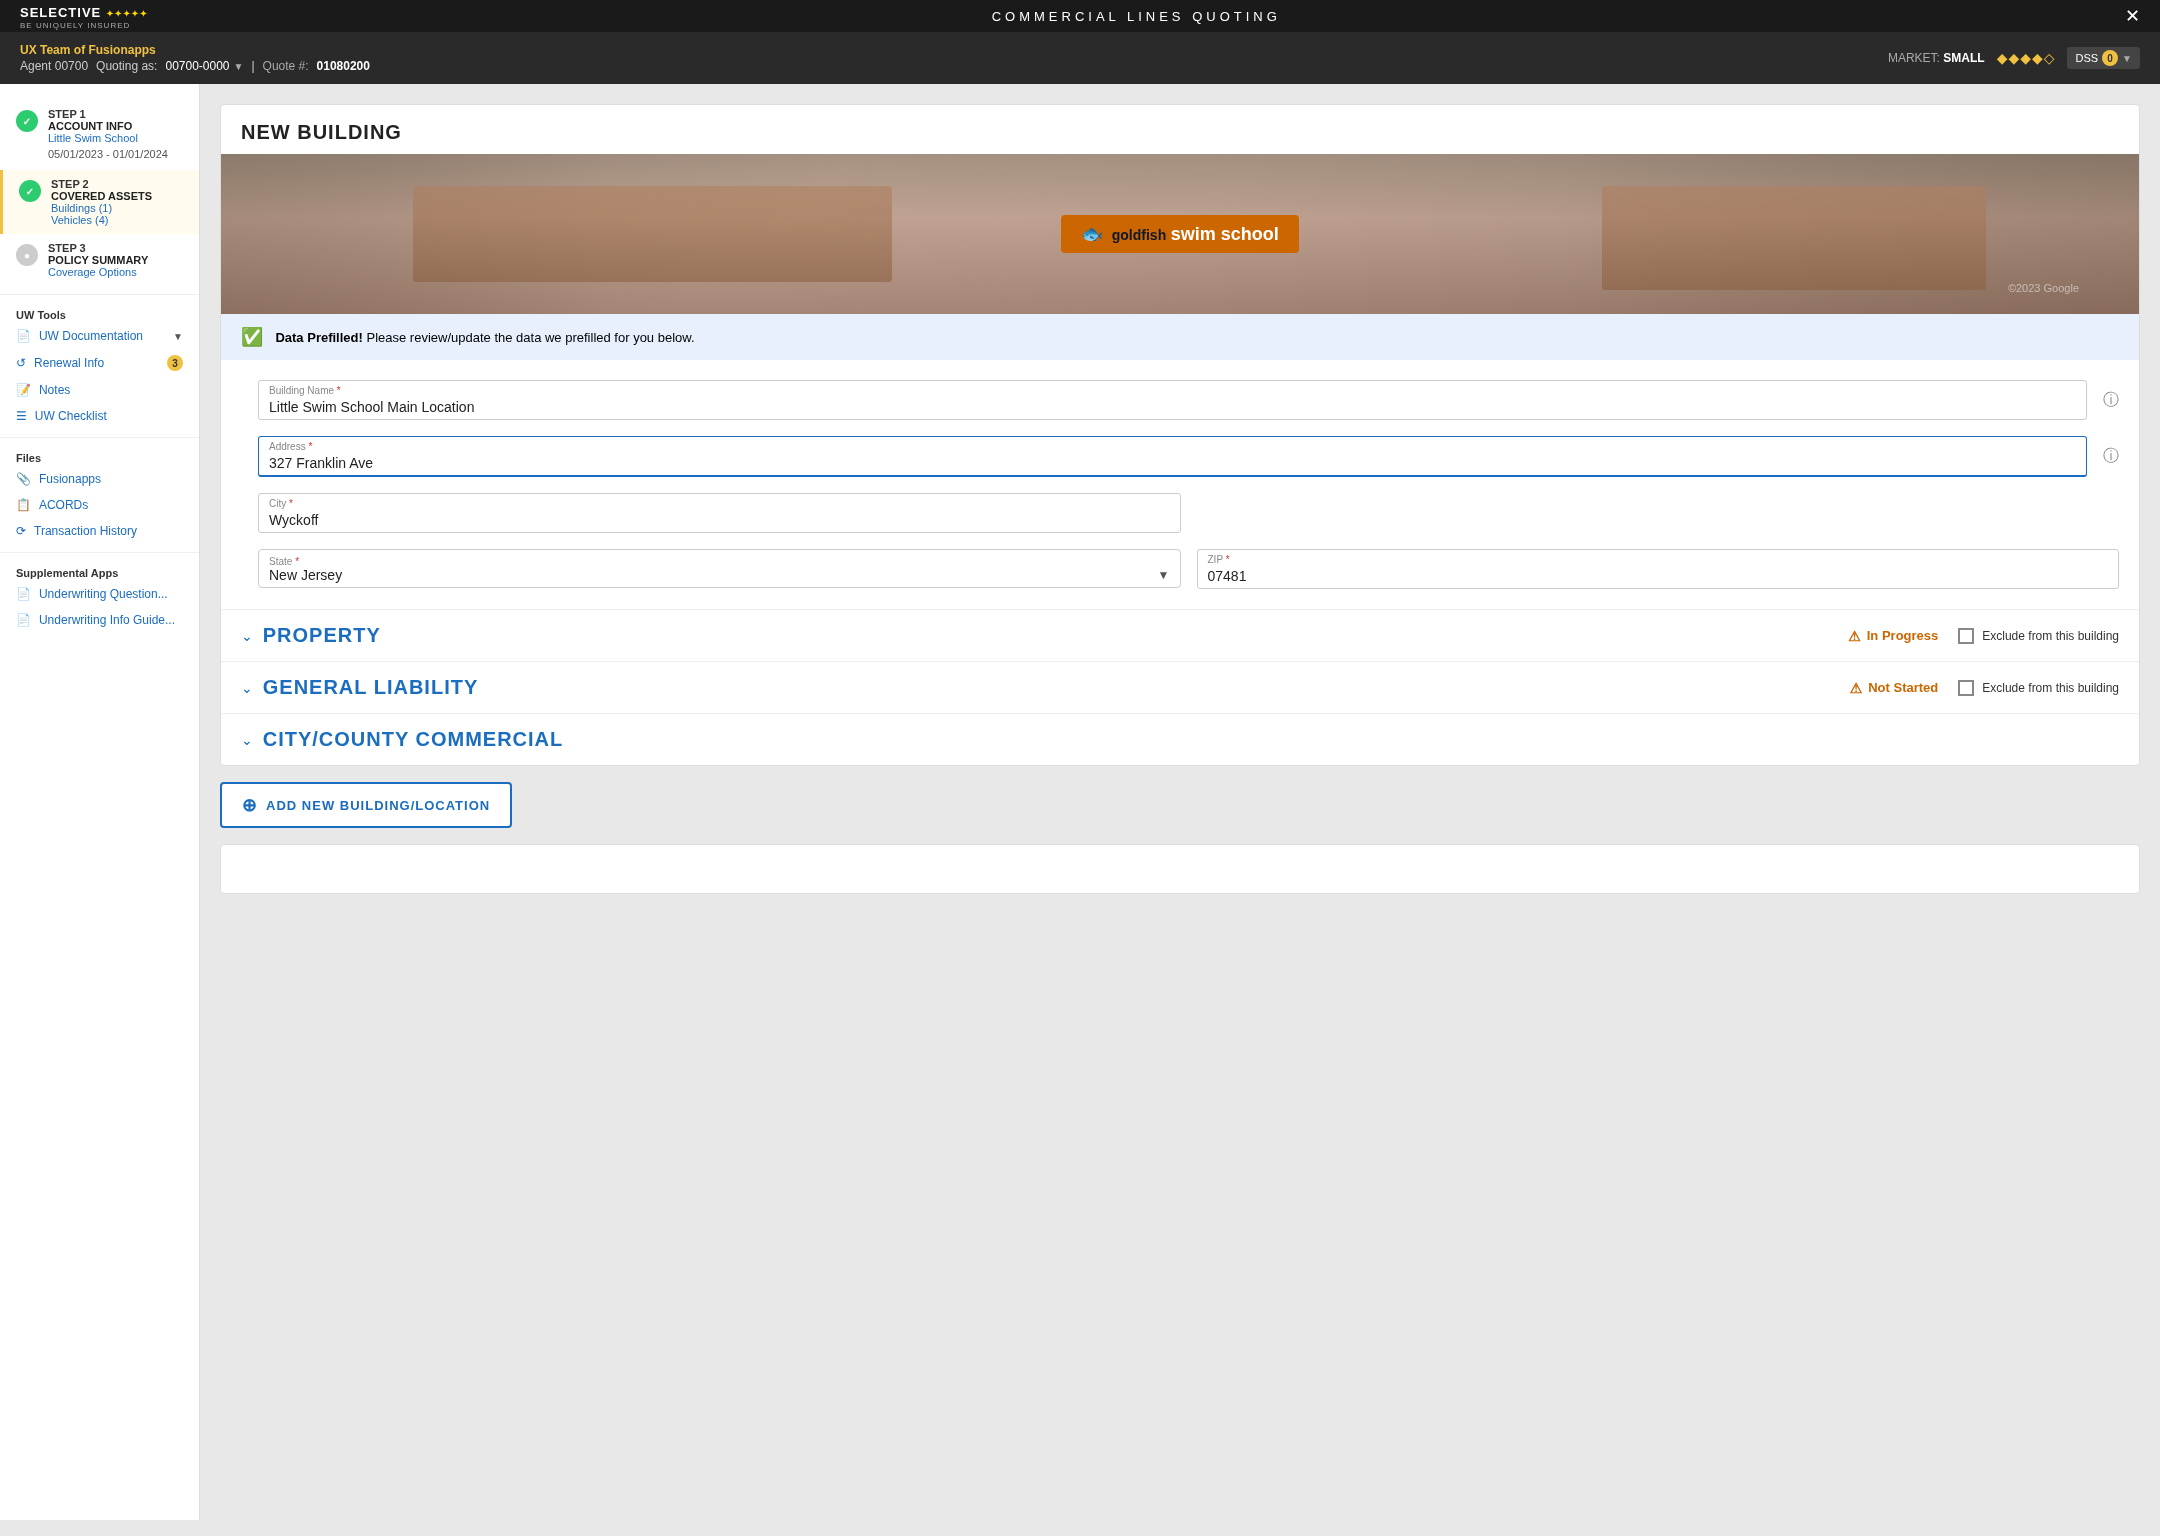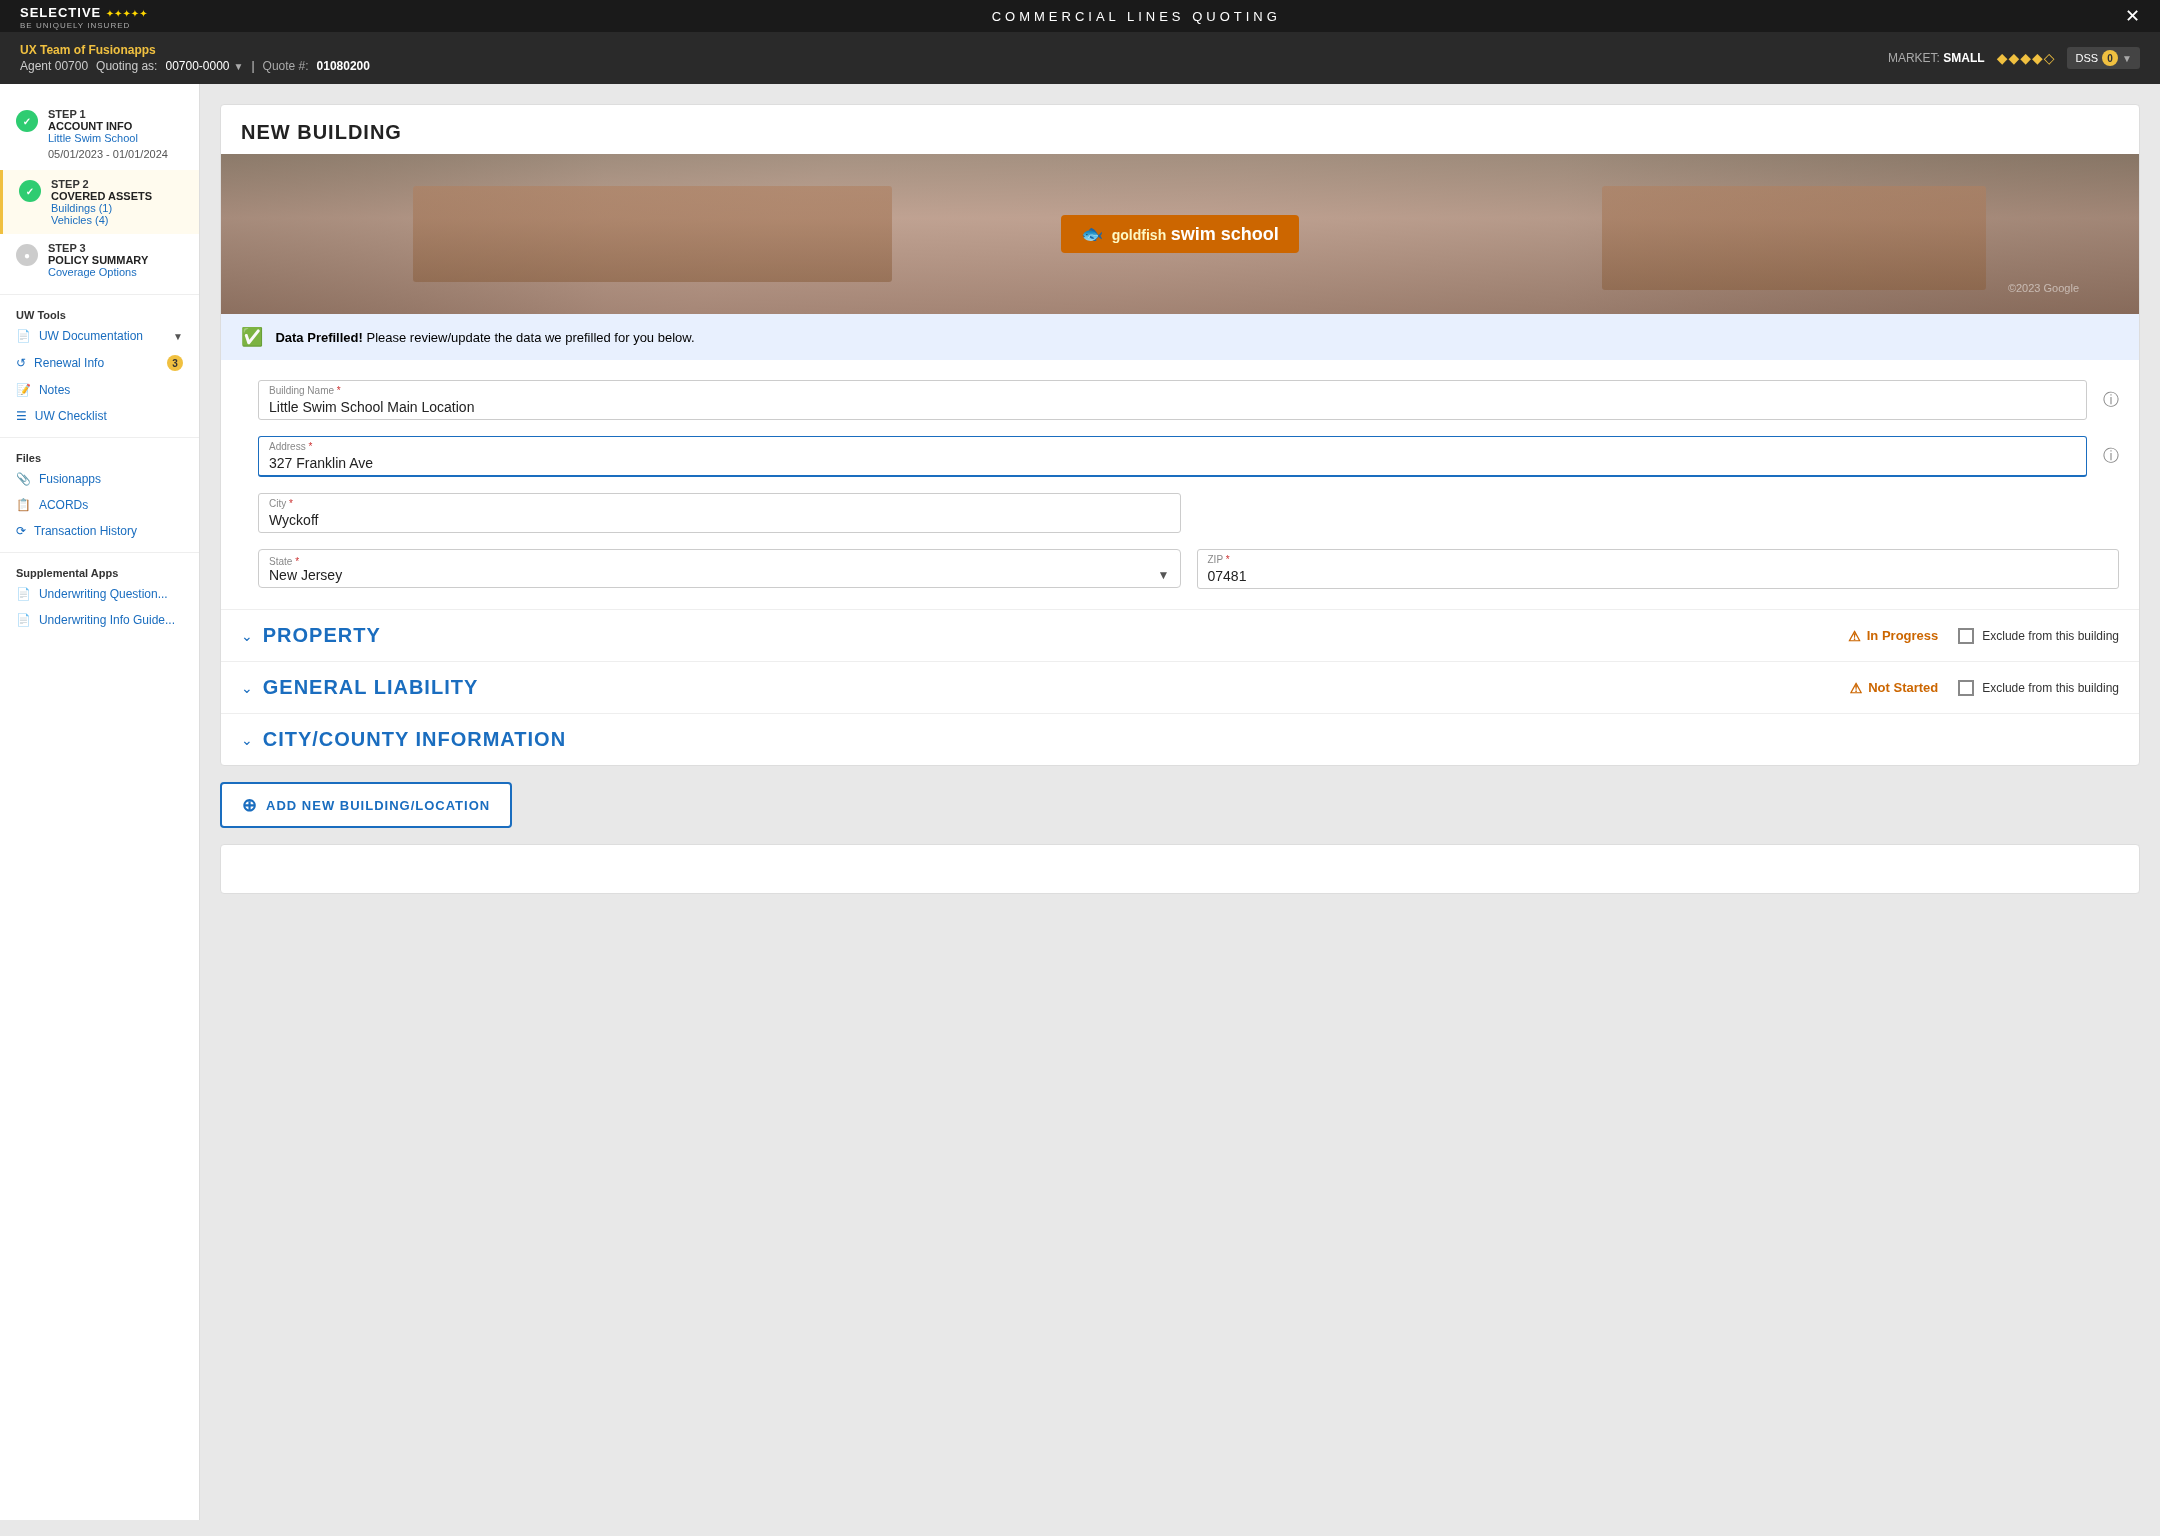--- a/index.html
+++ b/index.html
@@ -477,21 +477,21 @@
       </div>
 
       <div class="building-image">
         <div class="building-image-overlay"></div>
         <div style="position:absolute; inset:0; background: linear-gradient(to bottom, #9a8878 0%, #c0a090 40%, #9a7868 100%); opacity:0.7;"></div>
         <div style="position:absolute; left:10%; top:20%; width:25%; height:60%; background: linear-gradient(#b08060, #8a6040); border-radius:3px; opacity:0.6;"></div>
         <div style="position:absolute; right:8%; top:20%; width:20%; height:65%; background: linear-gradient(#b08060, #8a6040); border-radius:3px; opacity:0.6;"></div>
         <div class="building-sign">
           <span class="sign-fish">🐟</span>
           <div>
-            <span style="font-size:14px; color:#fef9c3;">goldfish</span>
+            <span style="font-size:14px; color:#0f172a;">goldfish</span>
             <strong style="font-size:18px;"> swim school</strong>
           </div>
         </div>
         <div style="position:absolute; right:60px; bottom:20px; color:rgba(255,255,255,0.5); font-size:11px;">©2023 Google</div>
       </div>
 
       <div class="data-prefilled-banner">
         <span class="check-circle">✅</span>
         <span>
           <strong>Data Prefilled!</strong>
@@ -593,21 +593,21 @@
           <div class="exclude-container">
             <span class="exclude-checkbox"></span>
             <span>Exclude from this building</span>
           </div>
         </div>
       </div>
 
       <div class="section-header">
         <div class="section-left">
           <span class="section-chevron">⌄</span>
-          <span class="section-title">CITY/COUNTY INFORMATION</span>
+          <span class="section-title">CITY/COUNTY COMMERCIAL</span>
         </div>
         <div class="section-right"></div>
       </div>
 
     </div>
 
     <button class="add-building-btn">
       <span class="add-icon">⊕</span>
       <span>ADD NEW BUILDING/LOCATION</span>
     </button>

